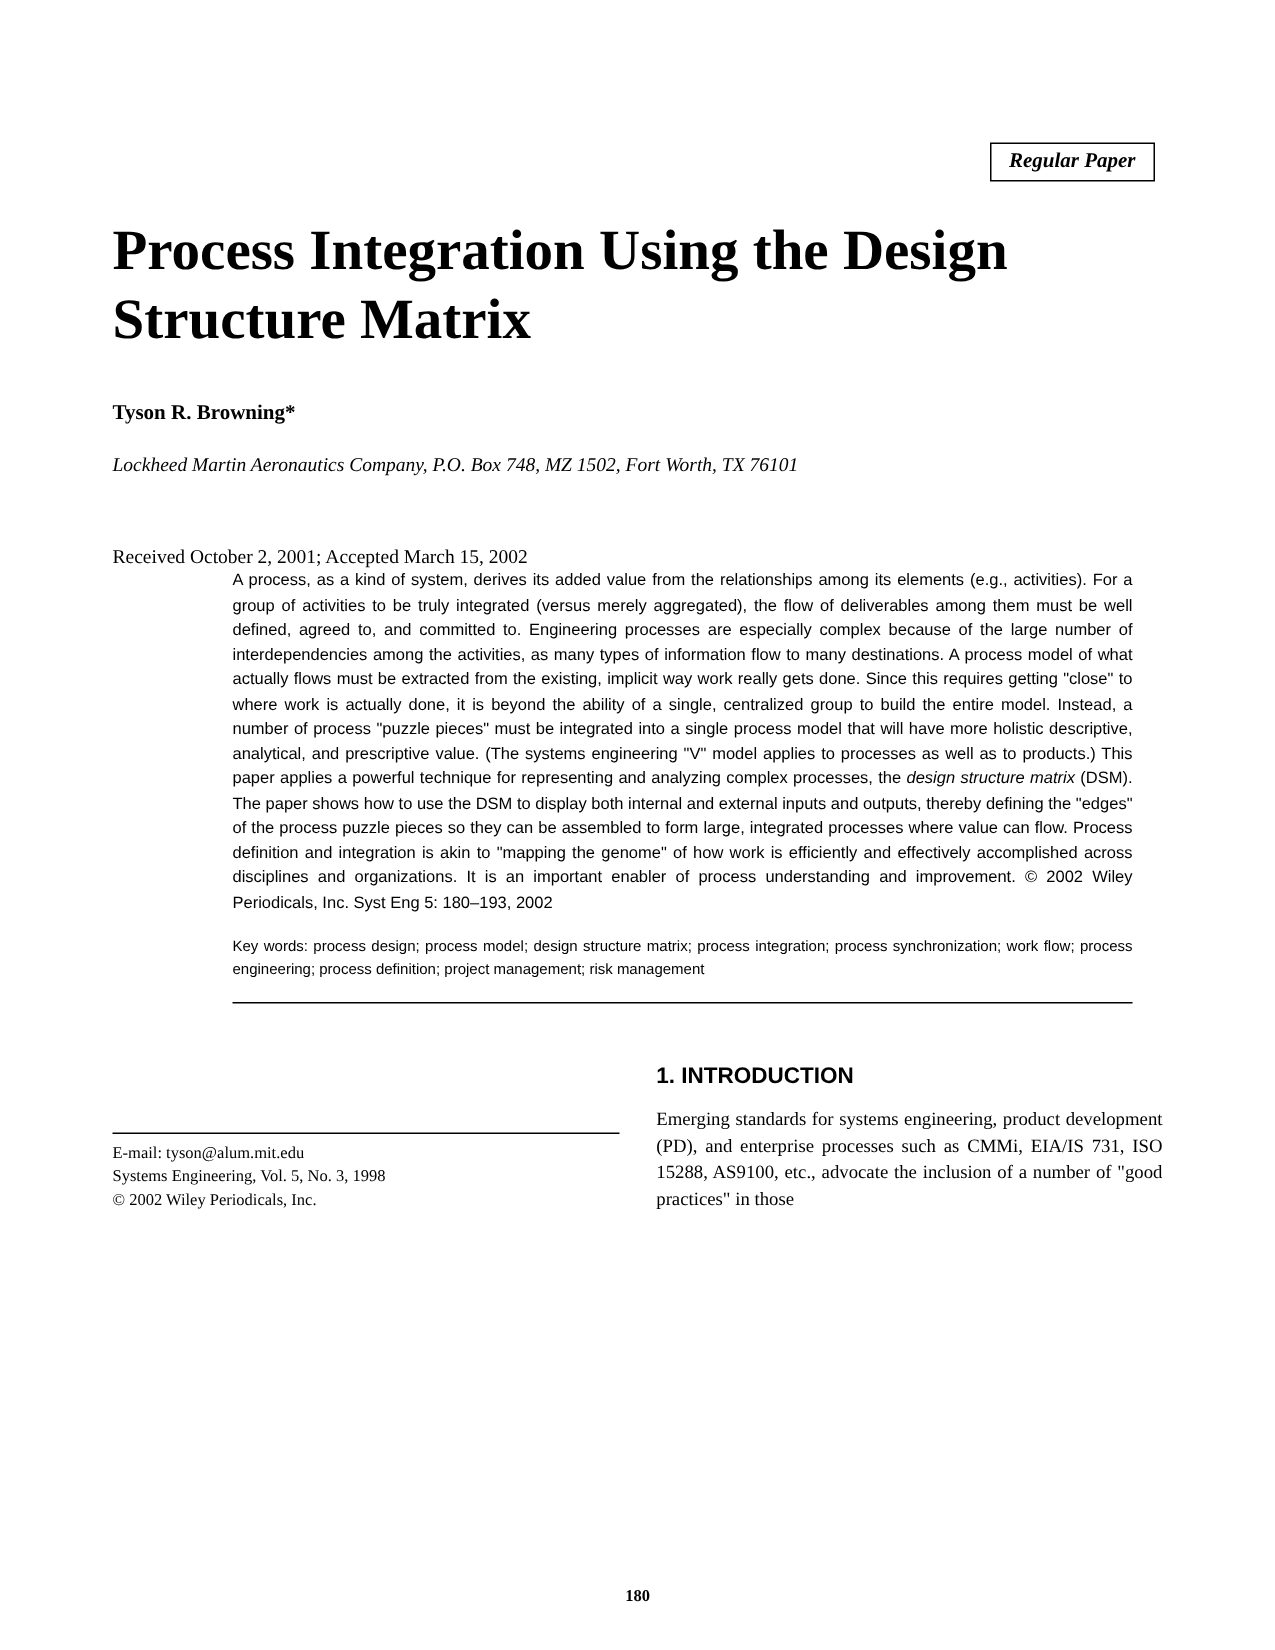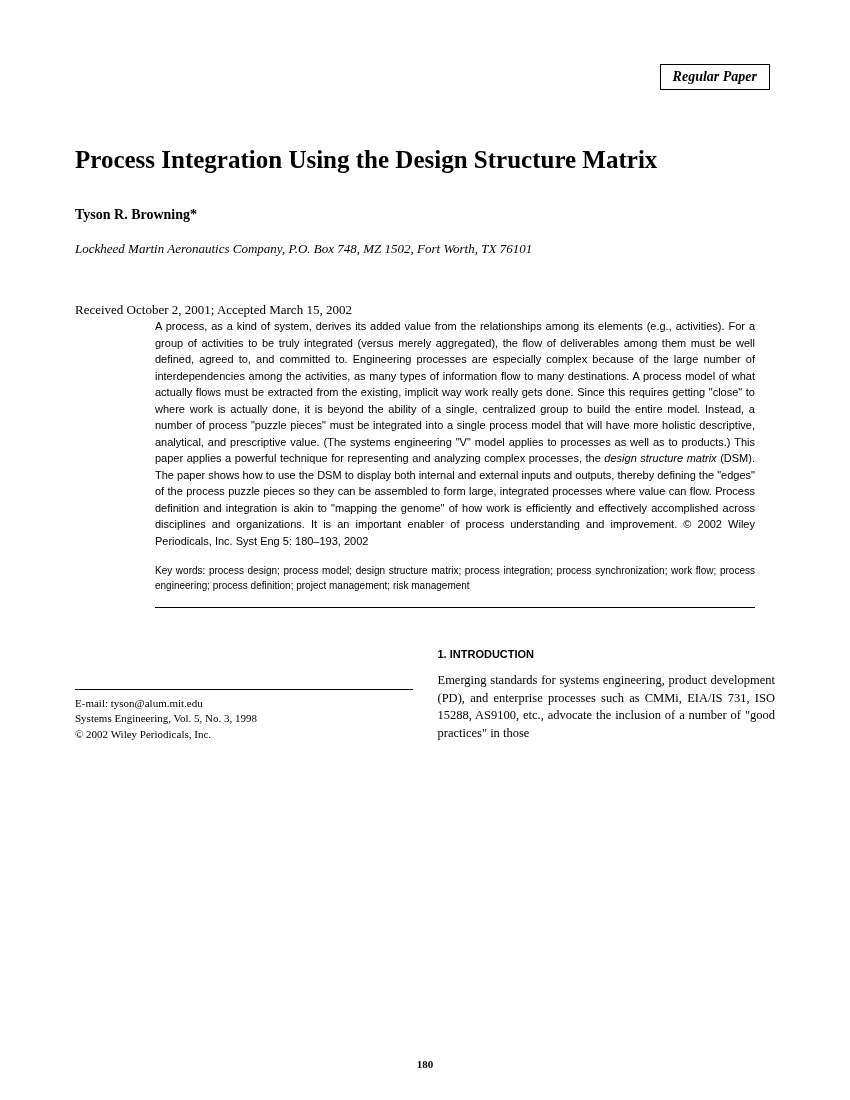--- a/index.html
+++ b/index.html
@@ -11,30 +11,30 @@
       width: 850px;
       height: 1100px;
       background: #fff;
       font-family: Georgia, 'Times New Roman', serif;
       color: #000;
       padding: 75px 75px 40px 75px;
       position: relative;
     }
     .paper-type-box {
       position: absolute;
-      top: 64px;
+      top: 95px;
       right: 80px;
       border: 1.5px solid #000;
       padding: 4px 12px;
       font-style: italic;
       font-weight: bold;
       font-size: 14px;
     }
     .title {
-      font-size: 25px;
+      font-size: 38px;
       font-weight: bold;
       line-height: 1.2;
       margin-top: 70px;
       margin-bottom: 32px;
       font-family: Georgia, serif;
     }
     .author {
       font-weight: bold;
       font-size: 14px;
       margin-bottom: 18px;
@@ -97,21 +97,21 @@
     }
     .footer-info {
       font-size: 11px;
       line-height: 1.4;
     }
     .right-col {
       flex: 1;
     }
     .section-heading {
       font-weight: bold;
-      font-size: 11px;
+      font-size: 15px;
       margin-bottom: 12px;
       font-family: Arial, Helvetica, sans-serif;
     }
     .body-text {
       font-size: 12.5px;
       line-height: 1.4;
       text-align: justify;
     }
     .page-number {
       position: absolute;

